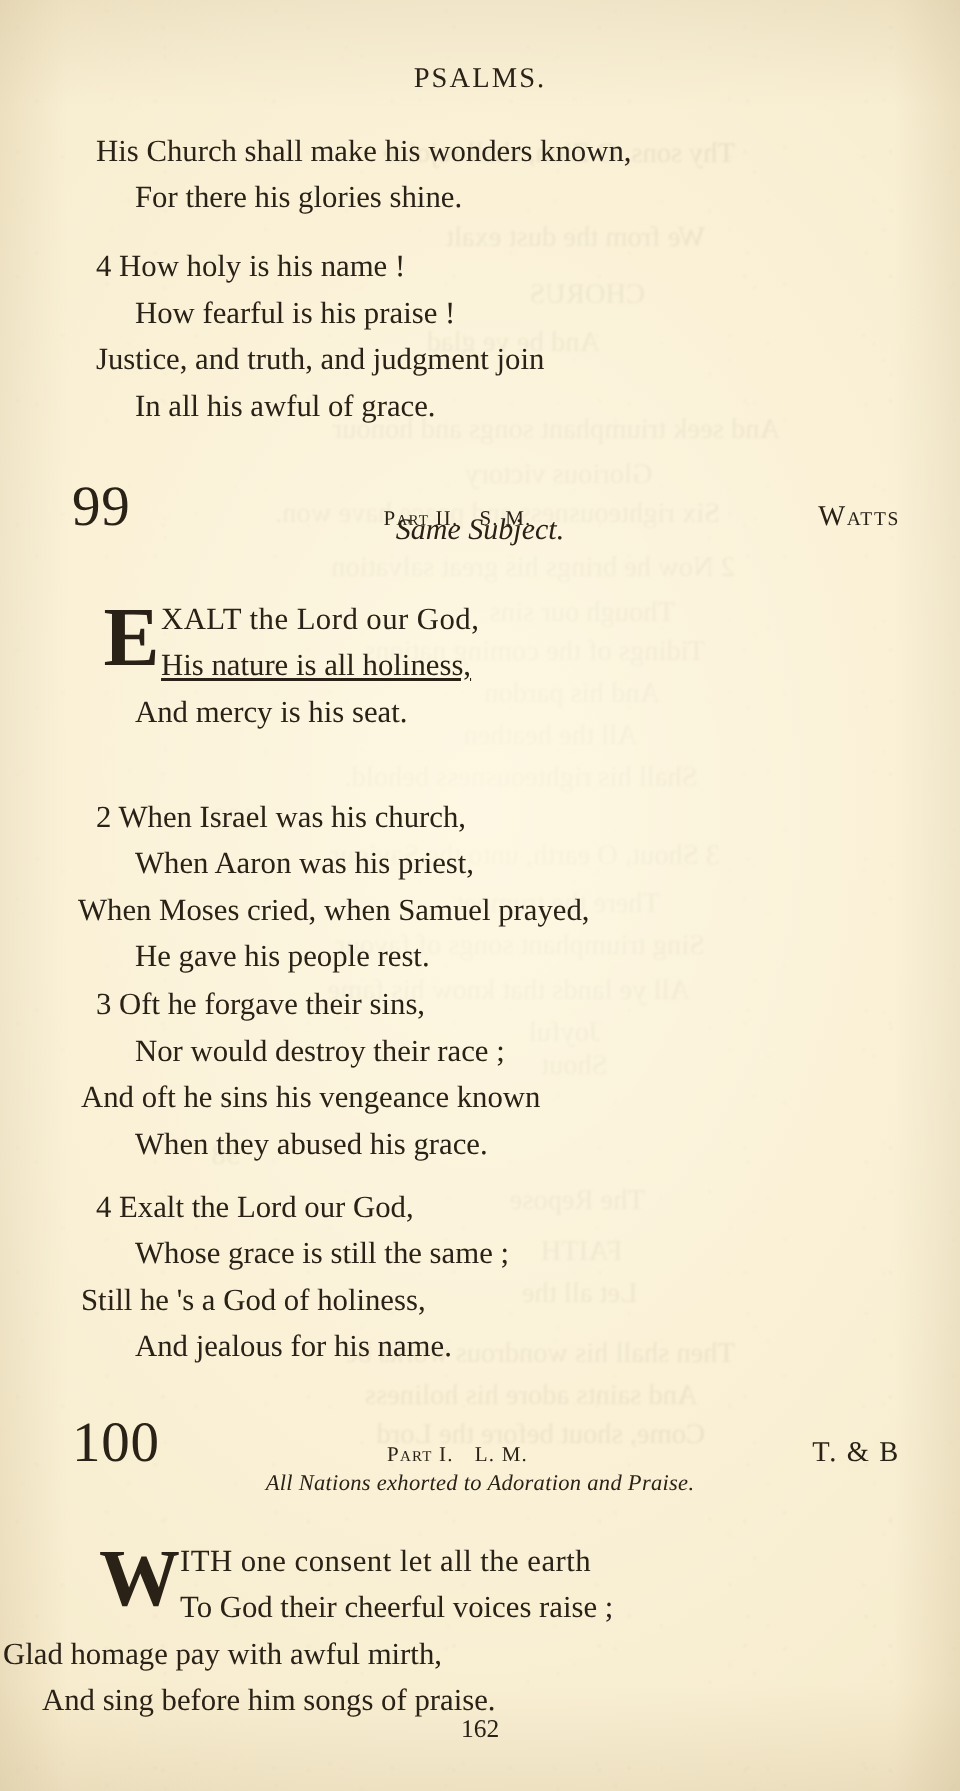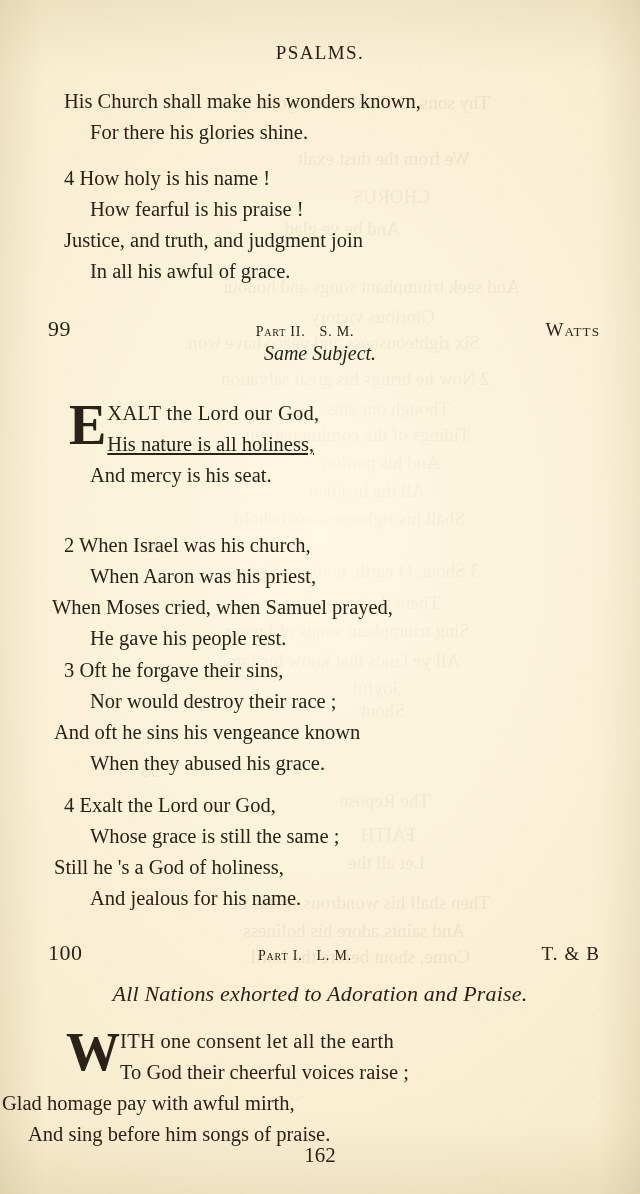--- a/index.html
+++ b/index.html
@@ -99,21 +99,21 @@
   
   .hymn-head {
     position: absolute;
     left: 48px;
     width: 552px;
     display: flex;
     align-items: baseline;
     justify-content: space-between;
   }
   .hymn-num {
-    font-size: 22px;
+    font-size: 38px;
     letter-spacing: 0.5px;
     min-width: 92px;
   }
   .hymn-meter {
     font-size: 14px;
     font-variant: small-caps;
     letter-spacing: 0.8px;
     flex: 1;
     text-align: center;
     padding-right: 34px;
@@ -129,21 +129,21 @@
   .hymn-subtitle {
     position: absolute;
     left: 0;
     width: 640px;
     text-align: center;
     font-style: italic;
     font-size: 20px;
   }
   .hymn-subtitle.wide {
     text-align: center;
-    font-size: 22px;
+    font-size: 15px;
     letter-spacing: 0.2px;
   }
 
   
   .stanza-first {
     position: absolute;
     left: 64px;
     width: 540px;
     font-size: 20.5px;
     line-height: 31px;
@@ -163,21 +163,21 @@
     margin-right: 0px;
   }
   .smallcaps-run { letter-spacing: 0.3px; }
 
   .page-number {
     position: absolute;
     left: 0;
     top: 1143px;
     width: 640px;
     text-align: center;
-    font-size: 21px;
+    font-size: 17px;
   }
 </style>
 </head>
 <body>
 
 <div id="page">
 
   <div id="showthrough">
       <div class="gl" style="top: 92px; left: 150px;">Thy sons, O Zion, shall rejoice</div>
       <div class="gl" style="top: 148px; left: 170px;">We from the dust exalt</div>

